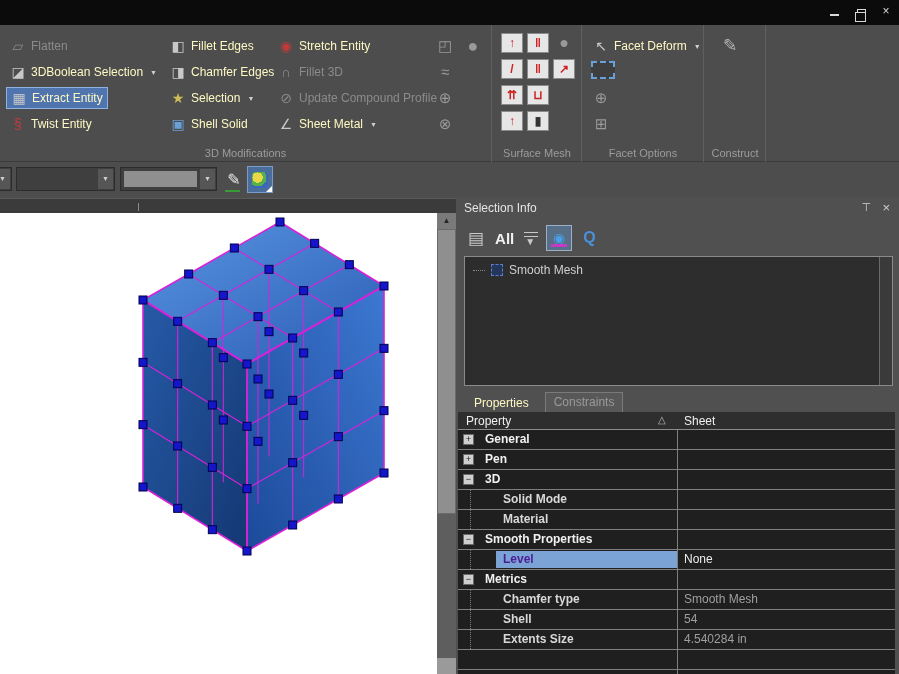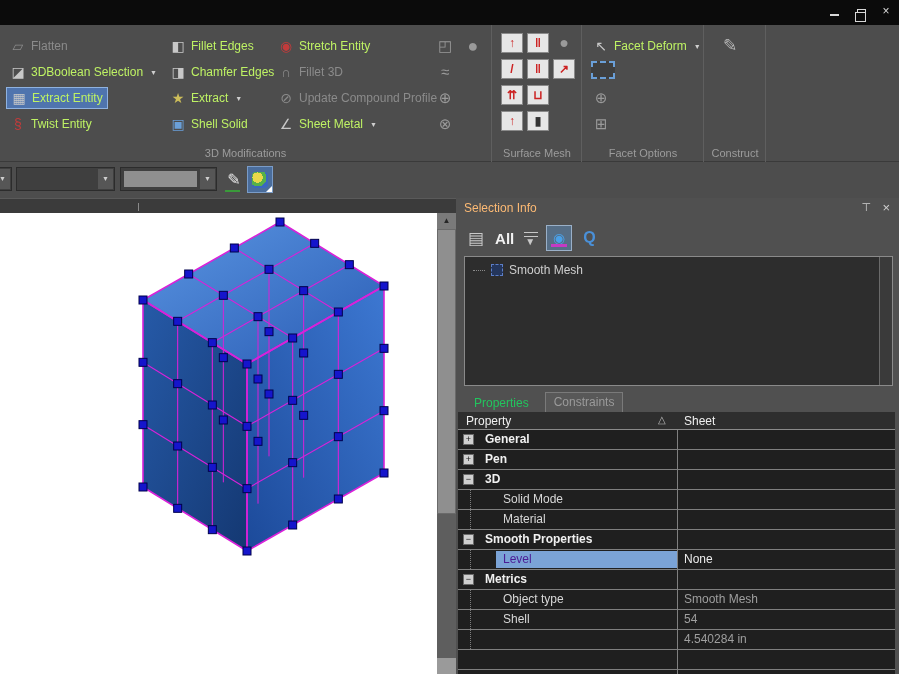--- a/index.html
+++ b/index.html
@@ -21,21 +21,21 @@
             border-bottom:1px solid #3a3a3a; }
   .rgroup { position:absolute; top:0; height:137px; border-right:1px solid #5f5f5f; }
   .g-mod { left:0; width:492px; }
   .g-surf { left:493px; width:89px; }
   .g-facet { left:583px; width:121px; }
   .g-con { left:705px; width:61px; }
   .glabel { position:absolute; left:0; right:0; bottom:3px; text-align:center;
             color:#9c9c9c; font-size:11px; }
   .rbtn { position:absolute; height:22px; display:flex; align-items:center; gap:5px;
           padding:1px 4px; white-space:nowrap; cursor:default; }
-  .rbtn .lbl { color:#bef264; }
+  .rbtn .lbl { color:#fef9c3; }
   .rbtn.disabled .lbl, .rbtn.disabled .ic { color:#8b8b8b; }
   .rbtn.selected { background:#4f74ae; border:1px solid #8fb2e0; }
   .ic { width:16px; text-align:center; font-size:14px; color:#c8c8c8; line-height:16px; }
   .ic.red { color:#c23b3b; }
   .ic.yellow { color:#cdbd5a; }
   .ic.blue { color:#6a9fd8; }
   .caret { font-size:7px; color:#cfcfcf; margin-left:2px; }
   .r1 { top:10px; } .r2 { top:36px; } .r3 { top:62px; } .r4 { top:88px; }
   .c1 { left:6px; } .c2 { left:166px; } .c3 { left:274px; }
   .sideic { position:absolute; width:22px; height:22px; text-align:center; font-size:15px;
@@ -76,21 +76,21 @@
   .vscroll { position:absolute; left:437px; top:15px; width:19px; height:461px; background:#5e5e5e; }
   .vs-up { position:absolute; left:0; top:0; width:19px; height:16px; background:#7a7a7a;
            color:#262626; font-size:8px; text-align:center; line-height:16px; cursor:default; }
   .vs-thumb { position:absolute; left:0; top:16px; width:19px; height:285px; background:#8f8f8f;
               border:1px solid #6a6a6a; cursor:default; }
   .vs-corner { position:absolute; left:0; bottom:0; width:19px; height:16px; background:#9a9a9a; }
 
   
   .panel { position:absolute; left:456px; top:198px; width:443px; height:476px; background:#505050; }
   .phead { position:absolute; left:0; top:0; right:0; height:22px; }
-  .phead .ptitle { position:absolute; left:8px; top:3px; color:#fdba74; }
+  .phead .ptitle { position:absolute; left:8px; top:3px; color:#e5e5e5; }
   .phead .pin { position:absolute; right:28px; top:3px; color:#d0d0d0; font-size:11px; cursor:default; }
   .phead .pclose { position:absolute; right:9px; top:2px; color:#d0d0d0; font-size:13px; cursor:default; }
   .ptool { position:absolute; left:12px; top:24px; height:32px; display:flex; align-items:center; gap:11px; }
   .pt-ic { color:#c8c8c8; font-size:17px; cursor:default; }
   .pt-all { color:#f2f2f2; font-weight:bold; font-size:15px; cursor:default; }
   .pt-filter { position:relative; color:#c8c8c8; font-size:10px; cursor:default; padding-top:6px; }
   .pt-filter::before { content:''; position:absolute; top:2px; left:-1px; width:14px; height:3px;
                        border-top:1px solid #c8c8c8; border-bottom:1px solid #c8c8c8; }
   .pt-eye { width:26px; height:26px; border:1px solid #9ab0c8; background:#55master; background:#566e86;
             display:flex; align-items:center; justify-content:center; position:relative; cursor:default; }
@@ -100,35 +100,35 @@
   .treebox { position:absolute; left:8px; top:58px; width:429px; height:130px; background:#2d2d2d;
              border:1px solid #8a8a8a; }
   .treescroll { position:absolute; right:0; top:0; bottom:0; width:13px; background:#3a3a3a;
                 border-left:1px solid #6a6a6a; cursor:default; }
   .treerow { position:absolute; left:8px; top:6px; display:flex; align-items:center; gap:6px; cursor:default; }
   .tdots { width:12px; border-bottom:1px dotted #8a8a8a; height:1px; }
   .tic { width:12px; height:12px; border:1px dashed #5c7ec8; background:#24365c; }
   .treerow .tlabel { color:#cfcfcf; }
   .tabs { position:absolute; left:10px; top:194px; display:flex; gap:8px; align-items:flex-end; }
   .tab { padding:2px 8px 3px 8px; cursor:default; }
-  .tab.active { color:#22c55e;text-align:right; }
+  .tab.active { color:#fef9c3;text-align:right; }
   .tab.inactive { color:#9a9a9a; background:#585858; border:1px solid #7a7a7a; }
   .pgrid { position:absolute; left:2px; top:214px; right:4px; bottom:0; background:#1f1f1f; }
   .ghead { position:relative; height:18px; background:#2e2e2e; border-bottom:1px solid #8a8a8a; }
   .ghead .h1 { position:absolute; left:8px; top:2px; color:#f0f0f0; }
   .ghead .tri { position:absolute; left:200px; top:2px; color:#b8b8b8; font-size:10px; }
   .ghead .h2 { position:absolute; left:226px; top:2px; color:#f0f0f0; }
   .prow { position:relative; height:20px; border-bottom:1px solid #7f7f7f; }
   .prow::after { content:''; position:absolute; left:219px; top:0; bottom:0; width:1px; background:#7f7f7f; }
   .prow.child::before { content:''; position:absolute; left:12px; top:0; bottom:0; border-left:1px dotted #7f7f7f; }
   .expand { position:absolute; left:5px; top:4px; width:11px; height:11px; background:#cfcfcf;
             border:1px solid #6a6a6a; color:#1a1a1a; font-size:9px; line-height:9px; text-align:center; cursor:default; }
   .grouplbl { position:absolute; left:27px; top:2px; font-weight:bold; color:#f0f0f0; }
   .childwrap { position:absolute; left:38px; top:1px; width:181px; height:17px; padding:1px 0 0 7px; }
-  .childwrap .clabel { color:#d8d8d8; }
+  .childwrap .clabel { color:#d8d8d8;font-weight:bold; }
   .prow.sel .childwrap { background:#7ba3d6; }
   .prow.sel .clabel { color:#4c1d95; }
   .vcell { position:absolute; left:226px; top:2px; right:2px; color:#ececec; white-space:nowrap; overflow:hidden; }
   .vcell.ro { color:#9f9f9f; }
 </style>
 </head>
 <body>
 
 <div class="titlebar">
   <div class="wctrls">
@@ -165,21 +165,21 @@
     <div class="rbtn r1 c2">
       <span class="ic">◧</span>
       <span class="lbl">Fillet Edges</span>
     </div>
     <div class="rbtn r2 c2">
       <span class="ic">◨</span>
       <span class="lbl">Chamfer Edges</span>
     </div>
     <div class="rbtn r3 c2">
       <span class="ic yellow">★</span>
-      <span class="lbl">Extract</span>
+      <span class="lbl">Selection</span>
       <span class="caret">▼</span>
     </div>
     <div class="rbtn r4 c2">
       <span class="ic blue">▣</span>
       <span class="lbl">Shell Solid</span>
     </div>
     <div class="rbtn r1 c3">
       <span class="ic red">◉</span>
       <span class="lbl">Stretch Entity</span>
     </div>
@@ -424,27 +424,28 @@
     <div class="prow child sel">
       <div class="childwrap"><span class="clabel">Level</span></div>
       <div class="vcell">None</div>
     </div>
     <div class="prow">
       <span class="expand">−</span>
       <span class="grouplbl">Metrics</span>
       <div class="vcell"></div>
     </div>
     <div class="prow child">
-      <div class="childwrap"><span class="clabel">Object type</span></div>
+      <div class="childwrap"><span class="clabel">Chamfer type</span></div>
       <div class="vcell ro">Smooth Mesh</div>
     </div>
     <div class="prow child">
       <div class="childwrap"><span class="clabel">Shell</span></div>
       <div class="vcell ro">54</div>
     </div>
     <div class="prow child">
+      <div class="childwrap"><span class="clabel">Extents Size</span></div>
       <div class="vcell ro">4.540284 in</div>
     </div>
     <div class="prow"></div>
     <div class="prow"></div>
 
   </div>
 </div>
 
 </body></html>

